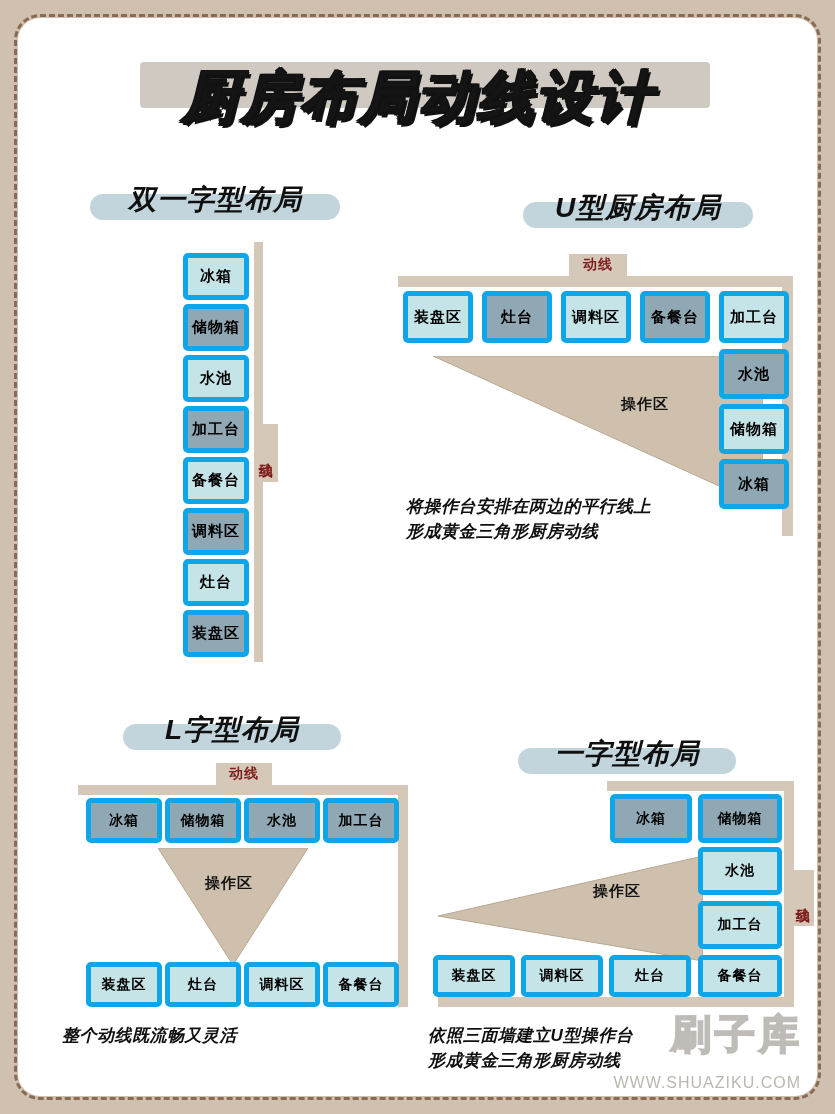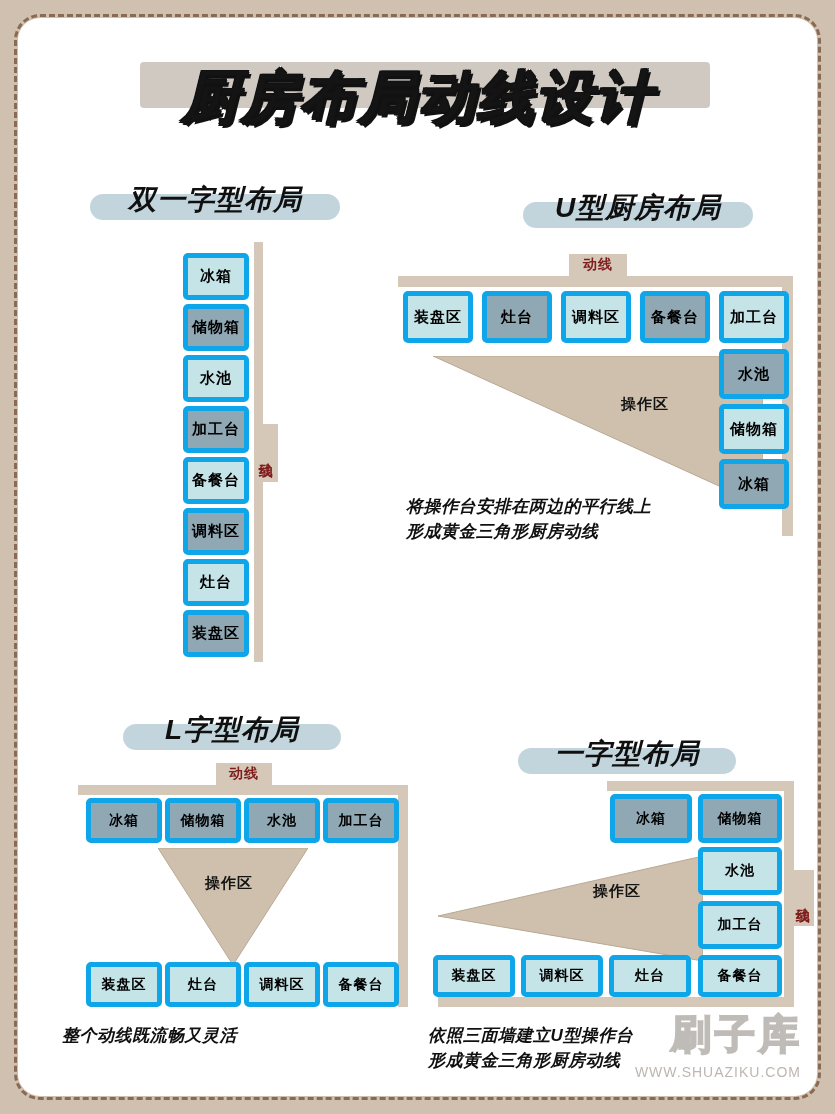--- a/index.html
+++ b/index.html
@@ -96,22 +96,22 @@
 
   
   .wm{
     position:absolute;right:14px;bottom:34px;
     font-size:40px;font-weight:bold;letter-spacing:4px;
     color:transparent;
     -webkit-text-stroke:2px #b5b0ab;
     opacity:.85;
   }
   .wm-url{
-    position:absolute;right:16px;bottom:16px;
-    font-size:14px;letter-spacing:1px;color:#bdb7b1;
+    position:absolute;right:16px;bottom:4px;
+    font-size:16px;letter-spacing:1px;color:#bdb7b1;
   }
 </style>
 </head>
 <body>
 
 <div class="poster">
   <div class="dashed-frame"></div>
   <div class="card">
 
     <div class="title-bar"></div>

